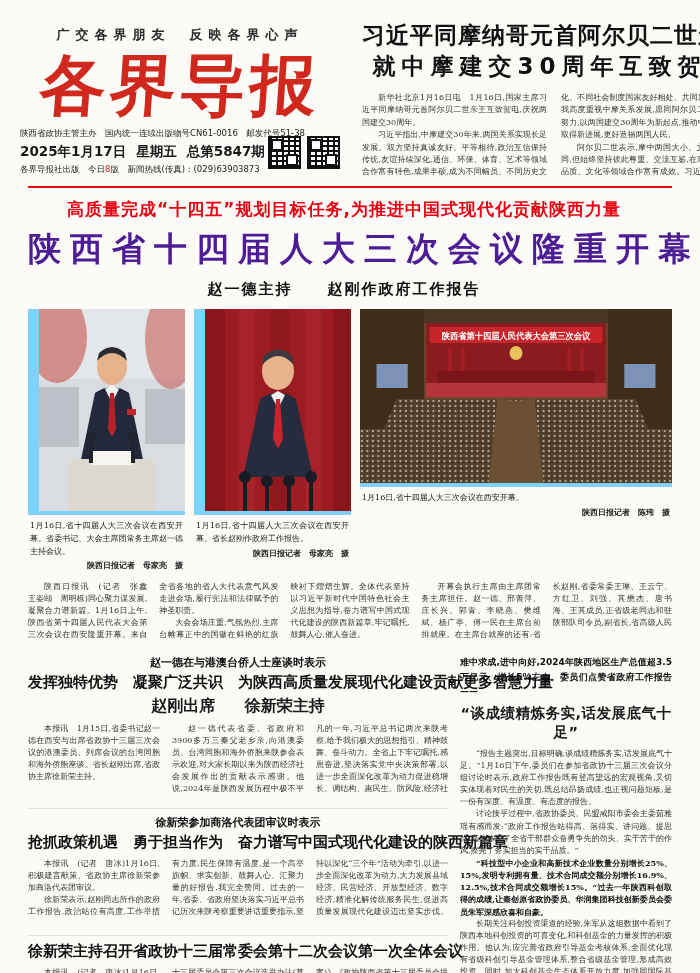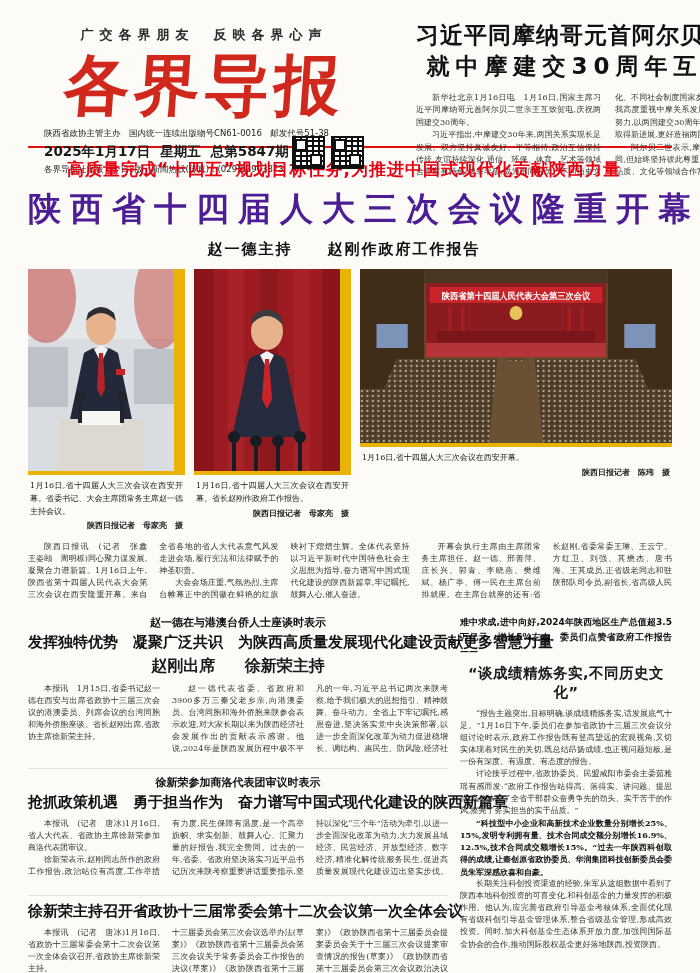--- a/index.html
+++ b/index.html
@@ -4,21 +4,21 @@
 <style>
   * { margin:0; padding:0; box-sizing:border-box; }
   html,body { background:#888; }
   .page {
     position:relative; width:700px; height:973px; margin:0 auto;
     background:#fcfbf7; color:#1a1a1a; overflow:hidden;
     font-family:"DejaVu Serif","Liberation Serif",serif;
   }
 
   
-  .header { display:flex; height:146px; padding:6px 28px 0 44px;gap:30px; }
+  .header { display:flex; height:186px; padding:6px 28px 0 20px; }
   .mast { width:330px; padding-top:6px; }
   .slogan {
     text-align:center; font-family:"DejaVu Sans","Liberation Sans",sans-serif;
     font-size:13px; letter-spacing:6px; color:#2a2a2a; margin-top:14px; font-weight:bold;
   }
   .mast-title {
     text-align:center; color:#d0281c; font-weight:bold;
     font-size:66px; line-height:1.0; letter-spacing:4px; margin-top:8px;
     transform:skewX(-4deg); font-family:"DejaVu Serif",serif; white-space:nowrap;
   }
@@ -66,21 +66,21 @@
     margin-top:6px; white-space:nowrap;
   }
   .sub-headline { color:#111; font-weight:bold; font-size:15px; margin-top:8px; letter-spacing:2px; }
   .sub-headline span { margin:4px 14px; }
 
   
   .photo-row { display:flex; gap:9px; padding:4px 28px 0 28px; }
   .photo-col { display:flex; flex-direction:column; }
   .pc1,.pc2 { width:157px; }
   .pc3 { flex:1; }
-  .photo-frame { background:#eab308; overflow:hidden; }
+  .photo-frame { background:#7dd3fc; overflow:hidden;text-align:right; }
   .caption {
     font-size:8px; line-height:1.6; color:#222; padding:5px 2px 0 2px; text-align:justify;
   }
   .credit { font-size:8px; font-weight:bold; text-align:right; padding:2px 2px 0 0; font-family:"DejaVu Sans",sans-serif; }
 
   
   .main-body {
     margin:10px 28px 0 28px; column-count:5; column-gap:12px; height:66px; overflow:hidden;
     font-size:8px; line-height:1.5; text-align:justify; color:#333;
   }
@@ -286,40 +286,40 @@
 
       </div>
 
       <div class="hairline"></div>
 
       <div class="sect">
         <div class="eyebrow">徐新荣参加商洛代表团审议时表示</div>
         <div class="sect-headline">抢抓政策机遇　勇于担当作为　奋力谱写中国式现代化建设的陕西新篇章</div>
       </div>
       <div class="sect-body s3-body">
-        <p>本报讯　(记者　唐冰)1月16日,省人大代表、省政协主席徐新荣参加商洛代表团审议。</p>
+        <p>本报讯　(记者　唐冰)1月16日,积极建言献策、省政协主席徐新荣参加商洛代表团审议。</p>
         <p>徐新荣表示,赵刚同志所作的政府工作报告,政治站位有高度,工作举措有力度,民生保障有温度,是一个高举旗帜、求实创新、鼓舞人心、汇聚力量的好报告,我完全赞同。过去的一年,省委、省政府坚决落实习近平总书记历次来陕考察重要讲话重要指示,坚持以深化“三个年”活动为牵引,以进一步全面深化改革为动力,大力发展县域经济、民营经济、开放型经济、数字经济,精准化解传统服务民生,促进高质量发展现代化建设迈出坚实步伐。实现两次提升,“两个确立”是我们应对一切不确定性的最大确定性、最大底气、最大保证。</p>
 
       </div>
 
       <div class="hairline"></div>
 
       <div class="sect">
         <div class="sect-headline">徐新荣主持召开省政协十三届常委会第十二次会议第一次全体会议</div>
       </div>
       <div class="sect-body s4-body">
         <p>本报讯　(记者　唐冰)1月16日,省政协十三届常委会第十二次会议第一次全体会议召开,省政协主席徐新荣主持。</p>
         <p>会议听取了中共陕西省委关于人事安排的说明,审议了《政协陕西省第十三届委员会第三次会议选举办法(草案)》《政协陕西省第十三届委员会第三次会议关于常务委员会工作报告的决议(草案)》《政协陕西省第十三届委员会第三次会议关于十三届二次会议以来提案工作情况报告的决议(草案)》《政协陕西省第十三届委员会提案委员会关于十三届三次会议提案审查情况的报告(草案)》《政协陕西省第十三届委员会第三次会议政治决议(草案)》和有关人事事项,决定提交大会讨论。</p>
 
       </div>
     </div>
 
     <div class="right-art">
       <div class="r-kicker">难中求成,进中向好,2024年陕西地区生产总值超3.5万亿元、增长5%左右。委员们点赞省政府工作报告——</div>
-      <div class="r-headline">“谈成绩精炼务实,不同历史文化”</div>
+      <div class="r-headline">“谈成绩精炼务实,话发展底气十足”</div>
       <div class="r-body">
         <p>“报告主题突出,目标明确,谈成绩精炼务实,话发展底气十足。”1月16日下午,委员们在参加省政协十三届三次会议分组讨论时表示,政府工作报告既有登高望远的宏观视角,又切实体现着对民生的关切,既总结昂扬成绩,也正视问题短板,是一份有深度、有温度、有态度的报告。</p>
         <p>讨论接乎过程中,省政协委员、民盟咸阳市委会主委茹雅瑶有感而发:“政府工作报告站得高、落得实、讲问题、提思路,充分体现了全省干部群众奋勇争先的劲头、实干苦干的作风,擦亮了务实担当的实干品质。”</p>
         <p class="bold-par">“科技型中小企业和高新技术企业数量分别增长25%、15%,发明专利拥有量、技术合同成交额分别增长16.9%、12.5%,技术合同成交额增长15%。”过去一年陕西科创取得的成绩,让秦创原省政协委员、华润集团科技创新委员会委员朱军深感欣喜和自豪。</p>
         <p>长期关注科创投资渠道的经验,朱军从这组数据中看到了陕西本地科创投资的可喜变化,和科创基金的力量发挥的积极作用。他认为,应完善省政府引导基金考核体系,全面优化现有省级科创引导基金管理体系,整合省级基金管理,形成高效投资。同时,加大科创基金生态体系开放力度,加强同国际基金协会的合作,推动国际股权基金更好落地陕西,投资陕西。</p>
 
       </div>
     </div>
 
   </div>

